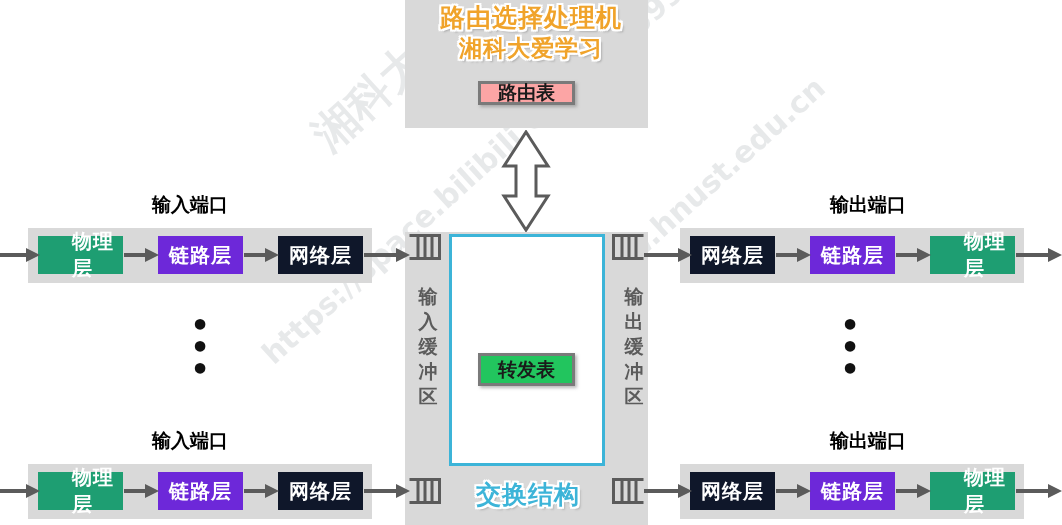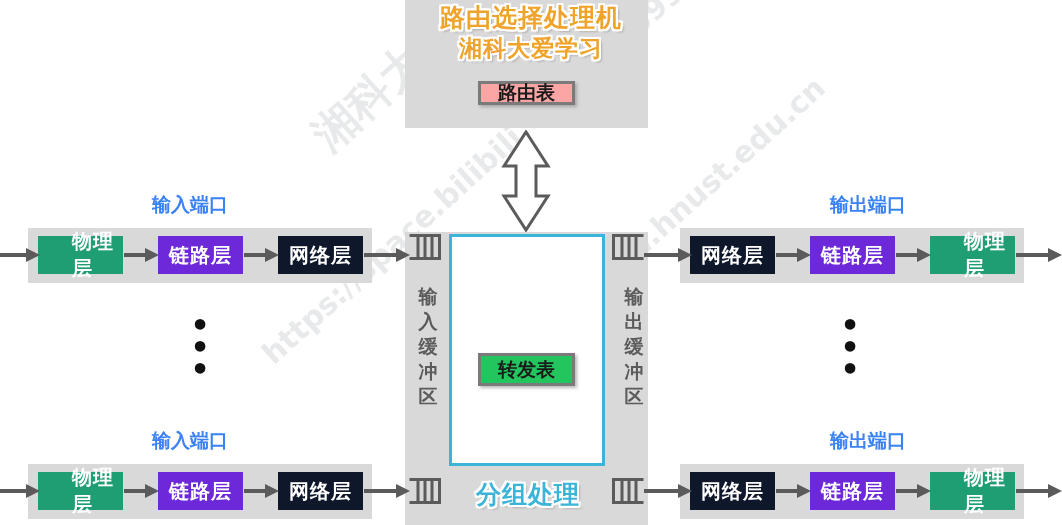--- a/index.html
+++ b/index.html
@@ -161,21 +161,21 @@
   .comb { position: absolute; width: 33px; height: 26px; }
 
   
   .port-panel {
     position: absolute;
     background: #d9d9d9;
     height: 55px;
   }
   .port-cap {
     position: absolute;
-    color: #3b82f6;
+    color: #000000;
     font-weight: 700;
     font-size: 19px;
     text-align: center;
     white-space: nowrap;
   }
   .layer-box {
     position: absolute;
     height: 38px;
     display: flex;
     align-items: center;
@@ -218,21 +218,21 @@
   <div class="rp-title" id="rp-title-2">湘科大爱学习</div>
   <div class="tbl-box" id="routing-table">路由表</div>
 
   <svg id="dbl-arrow" viewBox="0 0 56 102" xmlns="http://www.w3.org/2000/svg">
     <polygon points="28,2 50,36 38,36 38,66 50,66 28,100 6,66 18,66 18,36 6,36" fill="#ffffff" stroke="#5b5b5b" stroke-width="3" stroke-linejoin="miter"></polygon>
   </svg>
 
   <div class="panel" id="sf-panel"></div>
   <div id="sf-inner"></div>
   <div class="tbl-box" id="forwarding-table">转发表</div>
-  <div class="sf-label" id="fabric-name">分组处理</div>
+  <div class="sf-label" id="fabric-name">交换结构</div>
 
   <div class="vcap" id="in-buf-cap">
       <div>输</div>
       <div>入</div>
       <div>缓</div>
       <div>冲</div>
       <div>区</div>
     </div>
   <div class="vcap" id="out-buf-cap">
       <div>输</div>

